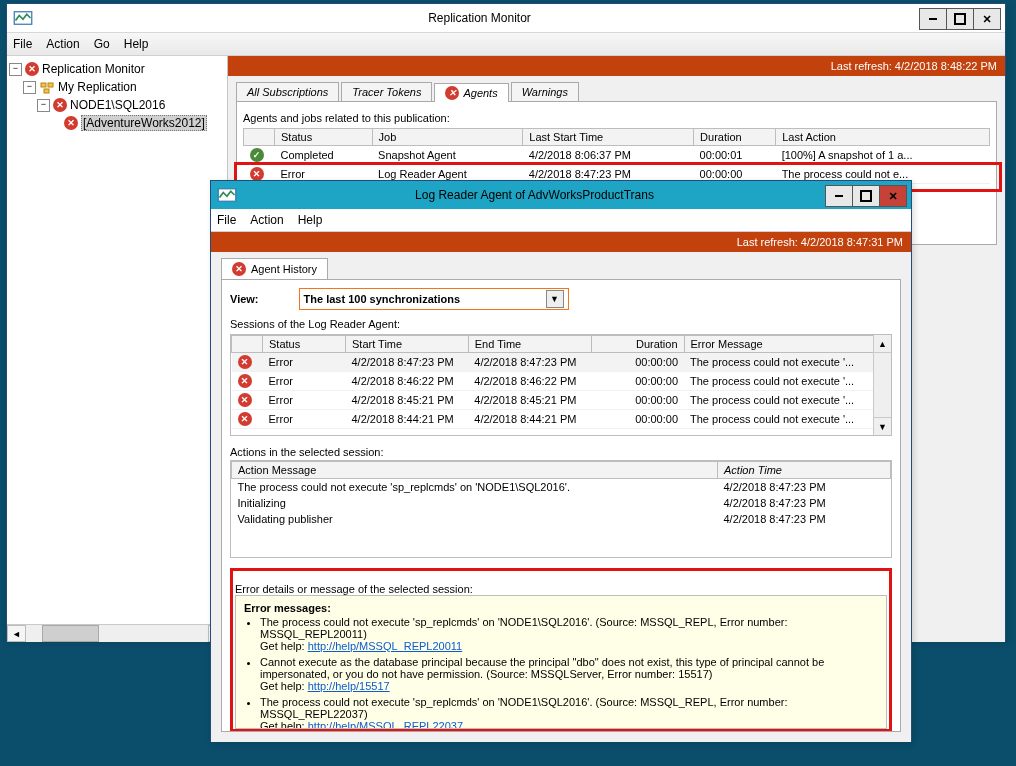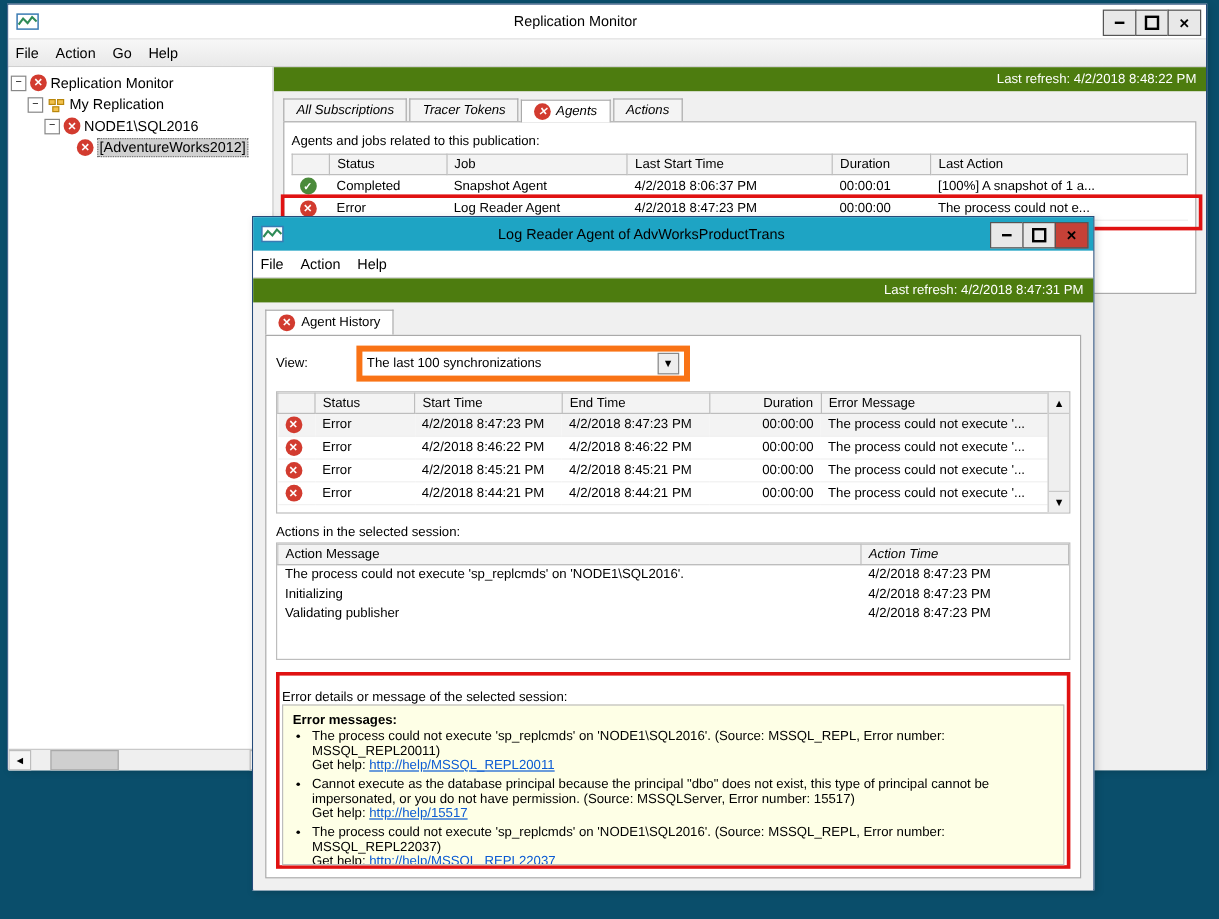--- a/index.html
+++ b/index.html
@@ -20,21 +20,21 @@
 .tree-row{display:flex;align-items:center;height:18px;white-space:nowrap;font-size:12px;}
 .tree-row.sel .lbl{background:#d0d0d0;border:1px dotted #777;padding:0 1px;}
 .expander{width:11px;height:11px;border:1px solid #888;font-size:9px;line-height:9px;text-align:center;margin-right:3px;}
 .spacer1{display:inline-block;width:14px;}
 .spacer2{display:inline-block;width:28px;}
 .spacer3{display:inline-block;width:42px;}
 .tree .hscroll{position:absolute;bottom:0;left:0;right:0;height:17px;background:#efefef;border-top:1px solid #c9c9c9;display:flex;align-items:center;}
 .tree .hscroll .arrow{width:17px;height:15px;border:1px solid #bdbdbd;background:#f5f5f5;display:flex;align-items:center;justify-content:center;font-size:9px;}
 .tree .hscroll .thumb{width:55px;height:15px;background:#cfcfcf;border:1px solid #a9a9a9;margin-left:16px;}
 .main{flex:1;background:#f0f0f0;display:flex;flex-direction:column;}
-.refreshbar{height:20px;background:#4d7c0f;color:#fff;font-size:11px;display:flex;align-items:center;justify-content:flex-end;padding:0 8px;}
+.refreshbar{height:20px;background:#c2410c;color:#fff;font-size:11px;display:flex;align-items:center;justify-content:flex-end;padding:0 8px;}
 .tabs{display:flex;margin:6px 0 0 8px;font-style:italic;}
 .tab{border:1px solid #aaa;border-bottom:none;padding:2px 10px;background:#f4f4f4;font-size:11px;margin-right:2px;display:flex;align-items:center;gap:4px;}
 .tab.active{background:#fff;position:relative;top:1px;}
 .tabbody{background:#fff;margin:0 8px 8px 8px;border:1px solid #aaa;padding:6px;height:130px;}
 .section-label{font-size:11px;margin:4px 0;}
 table.grid{width:100%;border-collapse:collapse;font-size:11px;}
 table.grid th{background:#f3f3f3;border:1px solid #bdbdbd;text-align:left;font-weight:normal;padding:2px 6px;}
 table.grid td{border-bottom:1px solid #eee;padding:2px 6px;}
 .ico{width:14px;height:14px;border-radius:50%;display:inline-flex;align-items:center;justify-content:center;font-size:9px;color:#fff;font-weight:bold;}
 .ico.ok{background:#4a8a3a;}
@@ -42,22 +42,22 @@
 .redbox{border:3px solid #e01212;}
 
 .popup .titlebar{background:#1ea4c4;height:28px;border:none;}
 .popup .titlebar .title{color:#000;}
 .popup .winbtns .close{background:#c64137;color:#000;}
 .popup-body{padding:0;background:#f0f0f0;height:calc(100% - 28px - 22px);display:flex;flex-direction:column;}
 .popup .menubar{background:#fff;}
 .agenttabs{display:flex;margin:6px 0 0 10px;}
 .agenttab{border:1px solid #aaa;border-bottom:none;background:#fff;padding:3px 10px;font-size:11px;display:flex;align-items:center;gap:5px;}
 .agentbody{background:#fff;margin:0 10px 10px 10px;border:1px solid #aaa;padding:8px;flex:1;overflow:hidden;}
-.viewrow{display:flex;align-items:center;gap:40px;margin-bottom:8px;font-size:11px;}
-.dropdown{border:5px solid #f97316;height:20px;width:260px;display:flex;align-items:center;justify-content:space-between;padding:0 4px;background:#fff;font-size:11px;}
+.viewrow{display:flex;align-items:center;gap:40px;margin-bottom:8px;font-size:11px;font-weight:bold;}
+.dropdown{border:1px solid #f97316;height:20px;width:260px;display:flex;align-items:center;justify-content:space-between;padding:0 4px;background:#fff;font-size:11px;}
 .dropdown .dbtn{width:16px;height:16px;border:1px solid #888;background:#eee;display:flex;align-items:center;justify-content:center;font-size:9px;}
 .sess-wrap{border:1px solid #bdbdbd;height:100px;overflow:hidden;position:relative;}
 .sess-wrap .vscroll{position:absolute;right:0;top:0;bottom:0;width:17px;background:#efefef;border-left:1px solid #c9c9c9;}
 .sess-wrap .vscroll .ar{height:17px;border-bottom:1px solid #c9c9c9;display:flex;align-items:center;justify-content:center;font-size:9px;}
 .sess-wrap .vscroll .ar.bot{position:absolute;bottom:0;left:0;right:0;border-top:1px solid #c9c9c9;border-bottom:none;}
 table.sess{width:calc(100% - 17px);border-collapse:collapse;font-size:11px;}
 table.sess th{background:#f3f3f3;border:1px solid #bdbdbd;text-align:left;font-weight:normal;padding:2px 6px;}
 table.sess td{padding:2px 6px;border-bottom:1px solid #f1f1f1;}
 tr.selrow td{background:#f3f3f3;}
 .actions-label{font-size:11px;margin:10px 0 2px 0;}
@@ -142,21 +142,21 @@
       <div class="refreshbar">
         <span>Last refresh: 4/2/2018 8:48:22 PM</span>
       </div>
       <div class="tabs">
         <div class="tab">All Subscriptions</div>
         <div class="tab">Tracer Tokens</div>
         <div class="tab active">
           <span class="ico err">✕</span>
           <span>Agents</span>
         </div>
-        <div class="tab">Actions</div>
+        <div class="tab">Warnings</div>
       </div>
       <div class="tabbody">
         <div class="section-label">Agents and jobs related to this publication:</div>
         <table class="grid">
           <thead>
               <tr>
             <th style="width:18px;"></th>
             <th>Status</th>
             <th>Job</th>
             <th>Last Start Time</th>
@@ -225,20 +225,21 @@
       </div>
     </div>
     <div class="agentbody">
       <div class="viewrow">
         <span>View:</span>
         <div class="dropdown">
           <span>The last 100 synchronizations</span>
           <div class="dbtn">▼</div>
         </div>
       </div>
+      <div class="section-label">Sessions of the Log Reader Agent:</div>
       <div class="sess-wrap">
         <table class="sess">
           <thead>
               <tr>
             <th style="width:18px;"></th>
             <th style="width:70px;">Status</th>
             <th>Start Time</th>
             <th>End Time</th>
             <th style="width:80px;text-align:right;">Duration</th>
             <th>Error Message</th>

